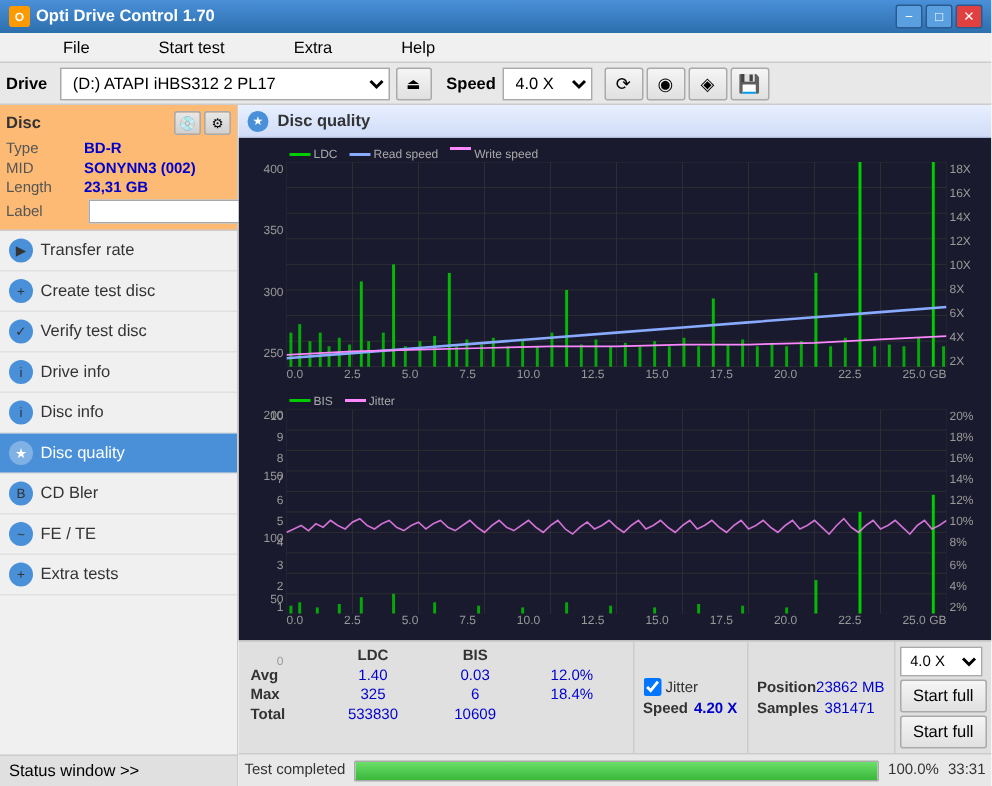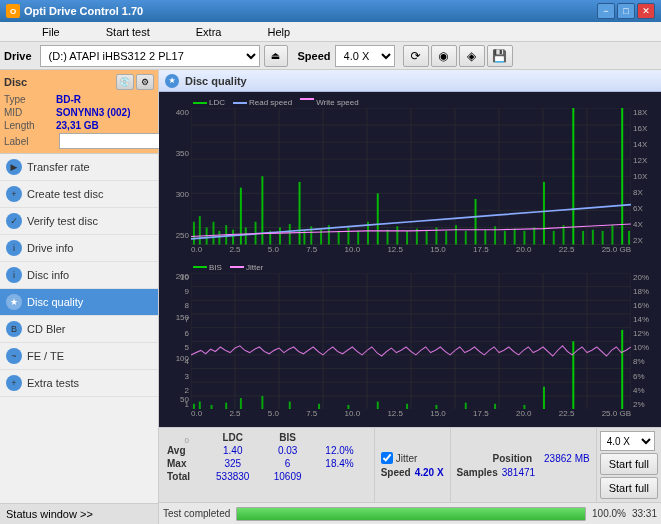--- a/index.html
+++ b/index.html
@@ -629,21 +629,21 @@
           <input type="checkbox" checked="" style="width: 12px; height: 12px;">
           <span style="font-size:10px;color:#333;">Jitter</span>
         </div>
         <div style="display:flex;align-items:center;gap:4px;">
           <span style="font-size:10px;color:#333;font-weight:700;">Speed</span>
           <span style="font-size:10px;color:#0000cc;font-weight:700;">4.20 X</span>
         </div>
       </div>
 
       <div style="display:flex;flex-direction:column;justify-content:center;gap:3px;padding:3px 6px;border-left:1px solid #ccc;">
-        <div style="display:flex;align-items:center;gap:12px;margin-left:36px;">
+        <div style="display:flex;align-items:center;gap:0;">
           <span style="font-size:10px;color:#333;font-weight:700;">Position</span>
           <span style="font-size:10px;color:#0000cc;">23862 MB</span>
         </div>
         <div style="display:flex;align-items:center;gap:4px;">
           <span style="font-size:10px;color:#333;font-weight:700;">Samples</span>
           <span style="font-size:10px;color:#0000cc;">381471</span>
         </div>
       </div>
 
       <div class="start-btns">

